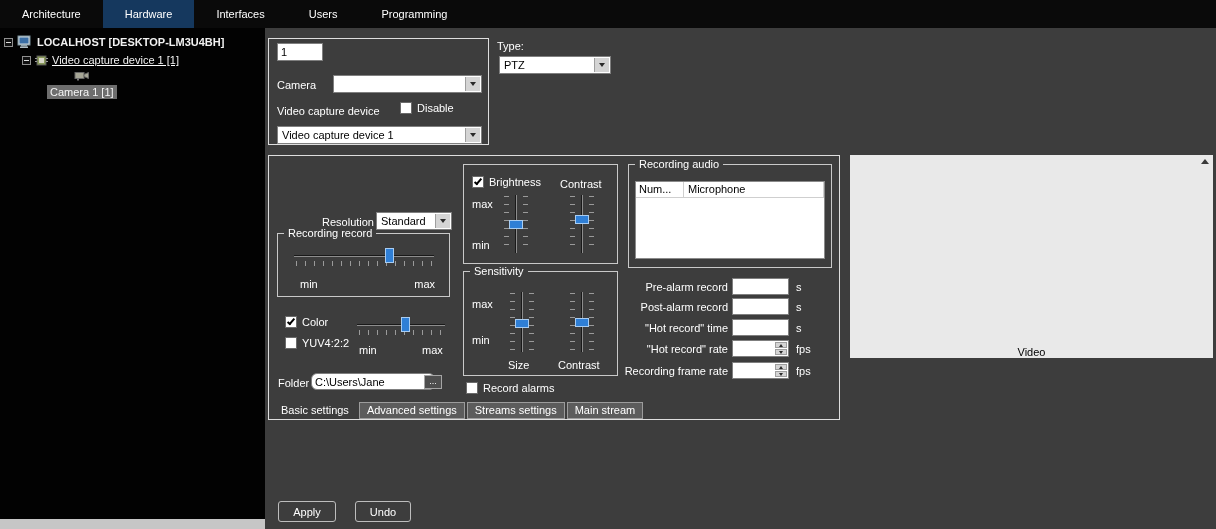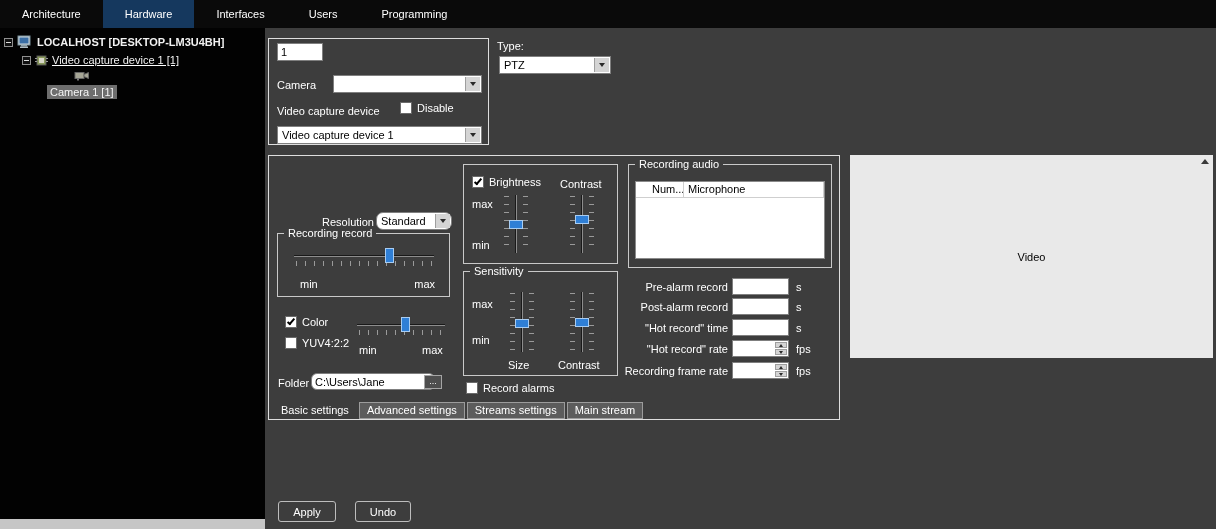--- a/index.html
+++ b/index.html
@@ -71,26 +71,26 @@
                 font-size:9px; line-height:11px; text-align:center; cursor:default; }
 
   .rf-label { left:300px; width:159px; text-align:right; }
 
   .btabs { position:absolute; display:flex; align-items:flex-end; gap:2px; }
   .btab { height:17px; line-height:15px; padding:0 7px; background:#5c5c5c; border:1px solid #9c9c9c; font-size:11px; color:#fff; white-space:nowrap; }
   .btab.active { background:#3d3d3d; border-color:transparent; height:18px; line-height:17px; }
 
   .audio-table { position:absolute; left:6px; top:16px; right:6px; bottom:8px; background:#fff; border:1px solid #8a8a8a; display:flex; flex-direction:column; }
   .audio-head { display:flex; height:16px; border-bottom:1px solid #cfcfcf; color:#000; }
-  .audio-col1 { width:48px; border-right:1px solid #cfcfcf; padding:1px 16px; font-size:11px; overflow:hidden; white-space:nowrap; }
+  .audio-col1 { width:48px; border-right:1px solid #cfcfcf; padding:1px 3px; font-size:11px; overflow:hidden; white-space:nowrap; }
   .audio-col2 { flex:1; padding:1px 4px; font-size:11px; border-right:1px solid #cfcfcf; overflow:hidden; white-space:nowrap; }
   .audio-body { flex:1; background:#fff; }
 
   .video-panel { position:absolute; left:850px; top:155px; width:363px; height:203px; background:#e9e9e9;
-                 display:flex; align-items:center; justify-content:center; color:#000; }
+                 display:flex; align-items:flex-end; justify-content:center; color:#000; }
   .corner-ico { position:absolute; right:4px; top:4px; width:0; height:0;
                 border-left:4px solid transparent; border-right:4px solid transparent; border-bottom:5px solid #3a3a3a; }
 
   .btn { position:absolute; height:21px; background:#3d3d3d; border:1px solid #bdbdbd; border-radius:3px; color:#fff;
          font-size:11px; font-family:"Liberation Sans", sans-serif; cursor:default; }
 </style>
 </head>
 <body>
 
 <div class="topbar">
@@ -167,21 +167,21 @@
 <div class="combo" style="left:499px; top:56px; width:112px; height:18px;">
   <span class="combo-text">PTZ</span>
   <span class="combo-arrow">
       <span class="tri-down"></span>
     </span>
 </div>
 
 <div class="group" style="left:268px; top:155px; width:572px; height:265px;">
 
   <div class="lbl" style="left:20px; top:60px; width:85px; text-align:right;">Resolution</div>
-  <div class="combo" style="left:107px; top:56px; width:76px; height:18px;border-radius:7px;">
+  <div class="combo" style="left:107px; top:56px; width:76px; height:18px;">
     <span class="combo-text">Standard</span>
     <span class="combo-arrow">
         <span class="tri-down"></span>
       </span>
   </div>
 
   <div class="subgroup" style="left:8px; top:77px; width:173px; height:64px;">
     <span class="gtitle">Recording record</span>
     <div class="hslider" style="left:16px; top:13px; width:140px;">
       <div class="htrack"></div>

